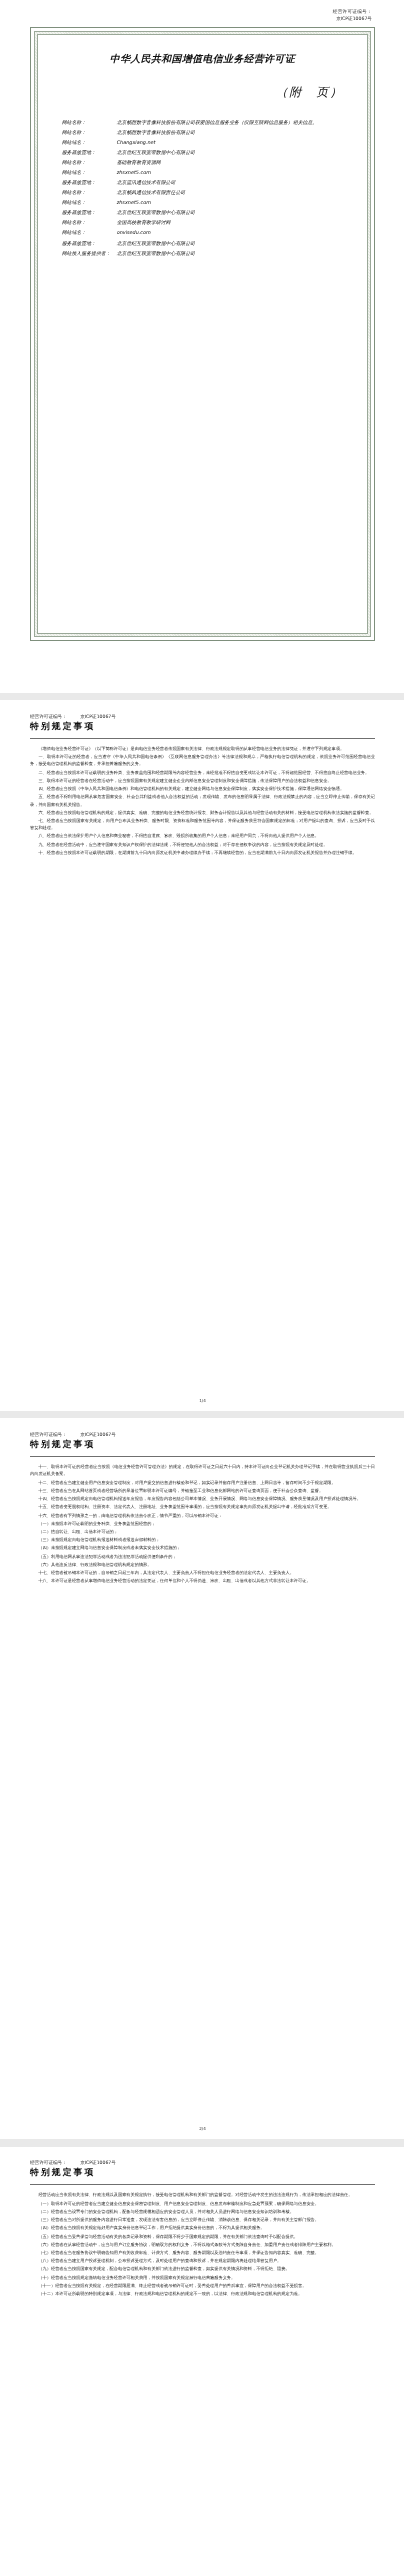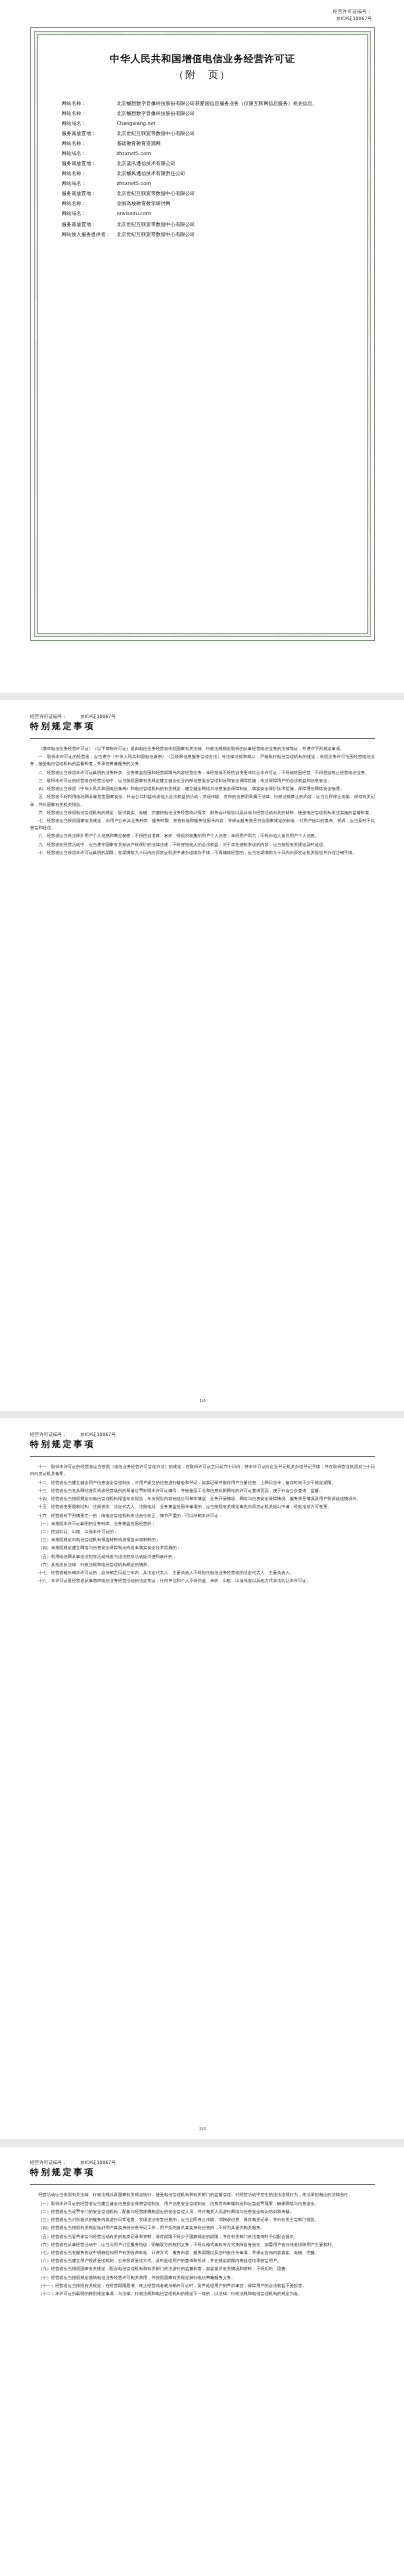--- a/index.html
+++ b/index.html
@@ -50,42 +50,43 @@
     margin-top: 4.1px;
     border: 1.5px double #7e8f7c;
     padding: 2.6px;
     background: #ffffff;
   }
   .frame-mid {
     border: 0.5px solid #9aa898;
     padding: 2.1px;
     background:
       repeating-linear-gradient(45deg, #f3f5f1 0px, #f3f5f1 1px, #e3e8e0 1px, #e3e8e0 2.1px);
+    font-style: italic;
   }
   .frame-inner {
     border: 0.5px solid #9aa898;
     background: #ffffff;
     padding: 15.5px 24px 20.6px 24px;
     min-height: 562px;
   }
   .cert-title {
     text-align: center;
     font-family: "DejaVu Serif", "Liberation Serif", serif;
     font-size: 9.8px;
     font-weight: bold;
     color: #111;
     letter-spacing: 0.5px;
     margin-top: 3.1px;
   }
   .cert-subtitle {
-    text-align: center;
+    text-align: right;
     font-family: "DejaVu Serif", "Liberation Serif", serif;
-    font-size: 10px;
+    font-size: 12px;
     color: #111;
-    margin-top: 2px;
+    margin-top: 18px;
     letter-spacing: 1.5px;
   }
   .cert-body {
     margin-top: 15.5px;
     font-size: 4.9px;
     color: #111;
     line-height: 2.05;
   }
   .cert-row {
     display: flex;

